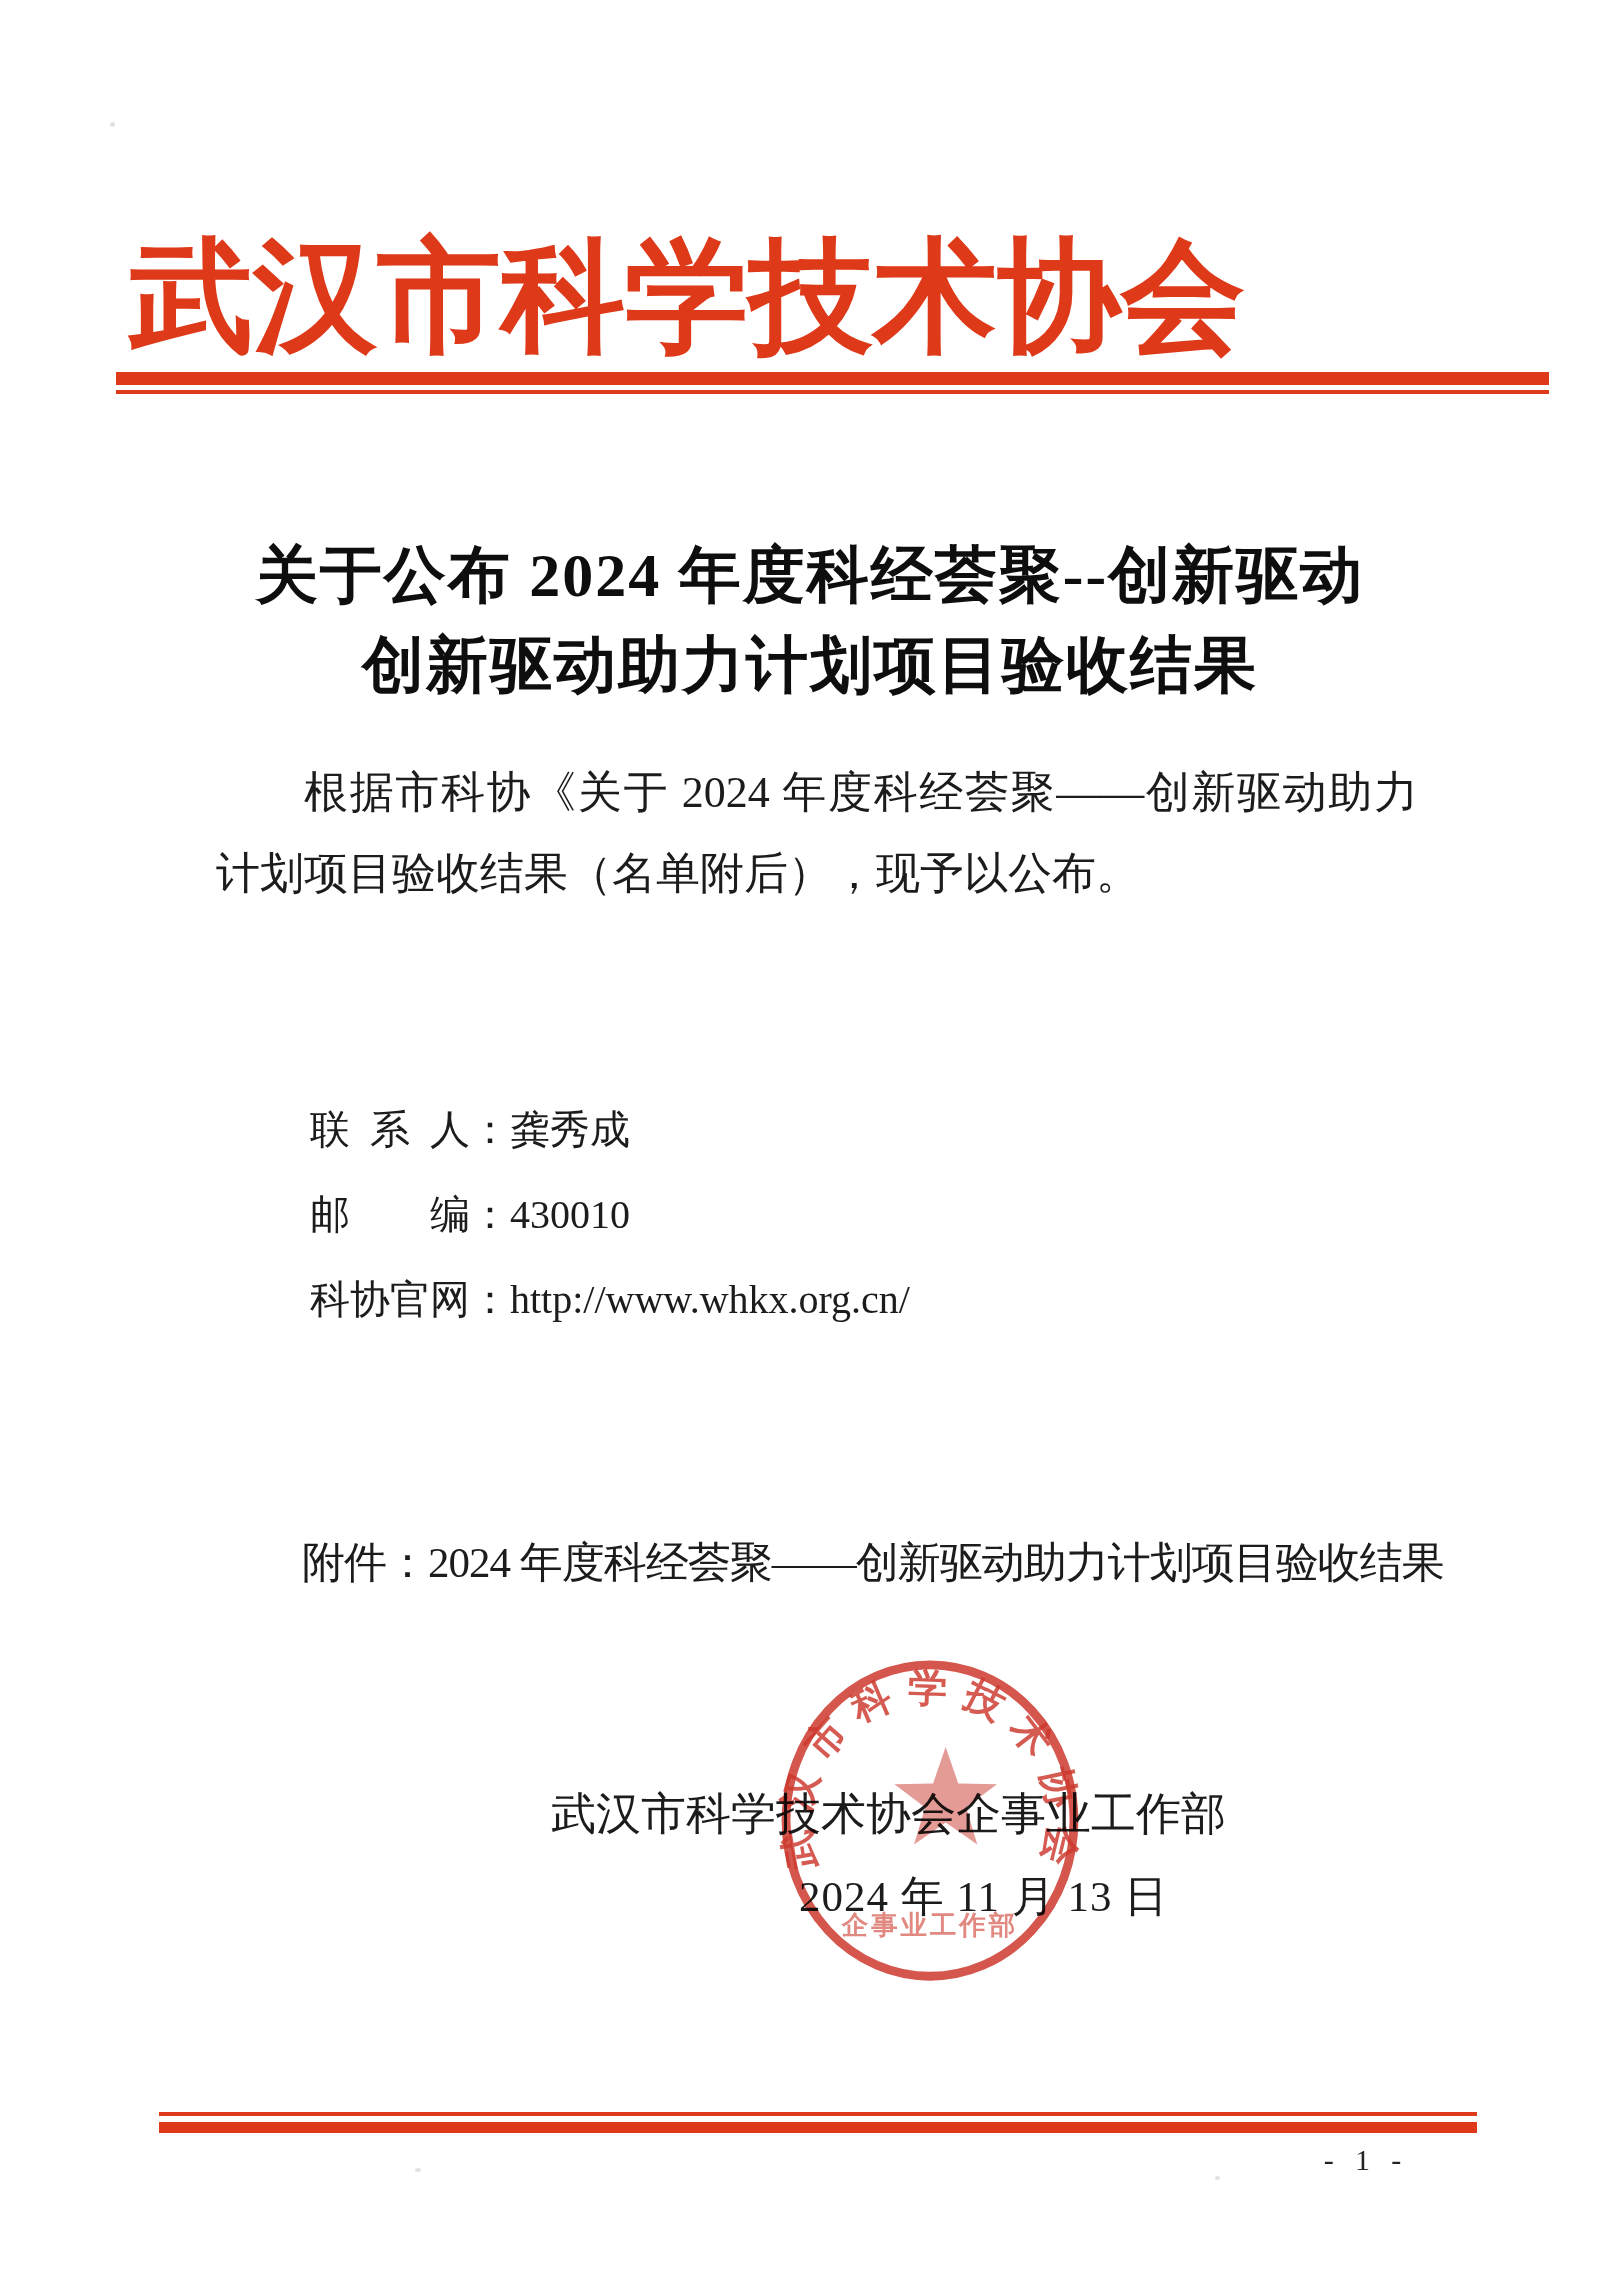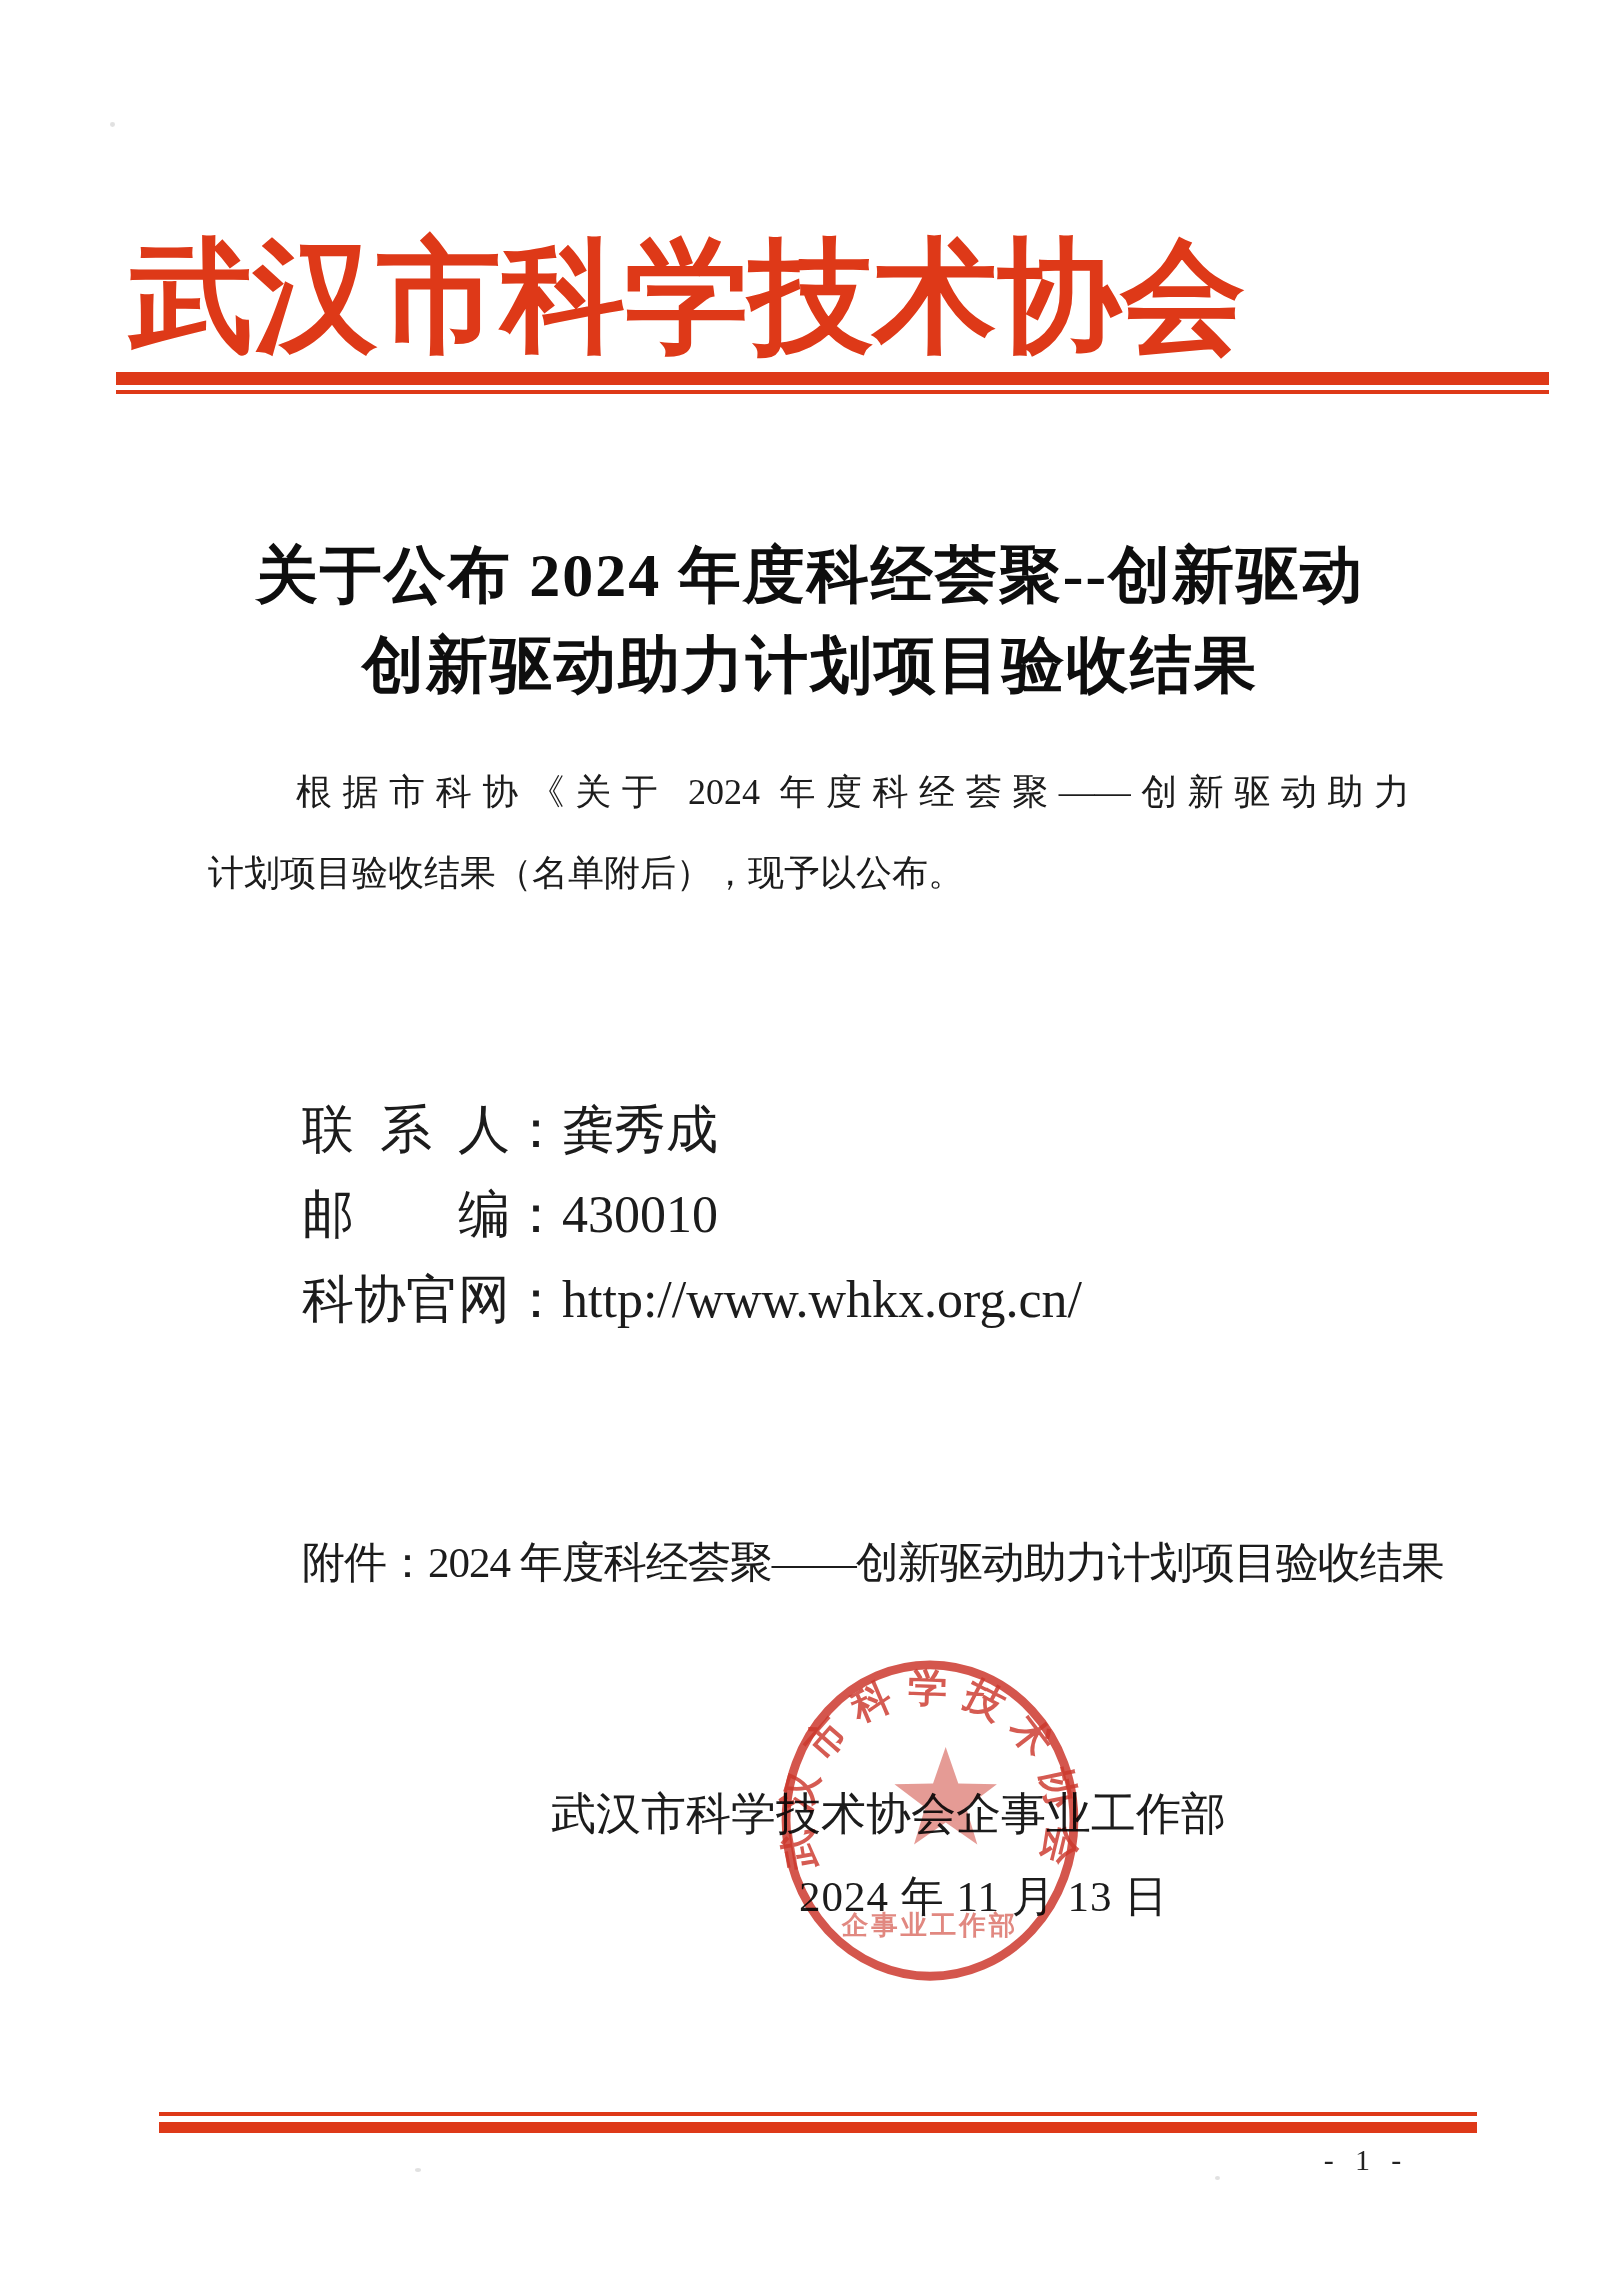--- a/index.html
+++ b/index.html
@@ -26,30 +26,30 @@
   .rule-top-thin{left:116px;top:390px;width:1433px;height:3.9px;}
   .rule-bottom-thin{left:159px;top:2112px;width:1318px;height:3.9px;}
   .rule-bottom-thick{left:159px;top:2122px;width:1318px;height:10.8px;}
   
   .doc-title{
     position:absolute;left:0;top:530px;width:1620px;text-align:center;
     font-weight:700;color:#0e0e0e;font-size:62px;line-height:90px;letter-spacing:2px;
   }
   
   .body-para{
-    position:absolute;left:208px;top:752px;width:1202px;
-    font-size:36px;line-height:81px;
+    position:absolute;left:216px;top:752px;width:1202px;
+    font-size:44px;line-height:81px;
   }
   .para-line{text-align:justify;text-align-last:justify;text-justify:inter-character;}
   .para-line:first-child{text-indent:88px;}
   .para-line:last-child{text-align:last;text-align-last:left;}
   
   .contacts{
-    position:absolute;left:302px;top:1087px;width:1196px;
-    font-size:52px;line-height:85px;
+    position:absolute;left:310px;top:1087px;width:1196px;
+    font-size:40px;line-height:85px;
   }
   .contact-row{white-space:nowrap;}
   
   .attachment{
     position:absolute;left:302px;top:1532px;width:1235px;
     font-size:43px;line-height:61px;letter-spacing:-1px;white-space:nowrap;
   }
   
   .sig-dept{position:absolute;left:551px;top:1784px;font-size:45px;white-space:nowrap;}
   .sig-date{position:absolute;left:799px;top:1868px;font-size:43px;letter-spacing:1px;white-space:nowrap;}

